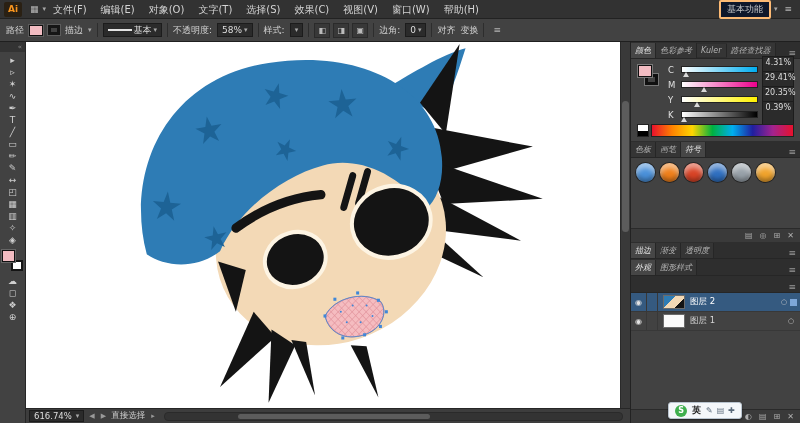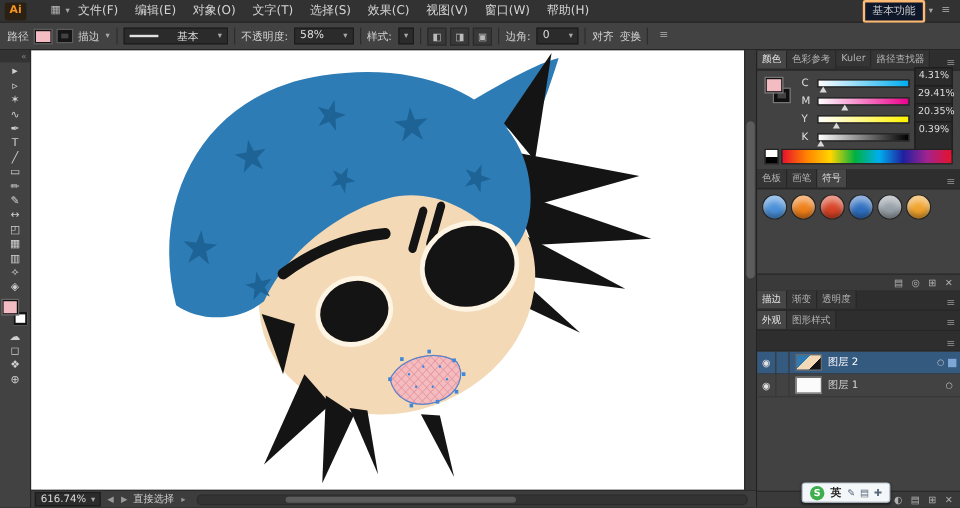--- a/index.html
+++ b/index.html
@@ -1,33 +1,33 @@
 <!DOCTYPE html>
 <html><head>
 <meta charset="utf-8">
 <style>
   html,body{margin:0;padding:0;background:#141414;}
   *{box-sizing:border-box;-webkit-user-select:none;user-select:none;}
   .app{width:800px;height:423px;display:flex;flex-direction:column;background:#282828;overflow:hidden;position:relative;font-family:"DejaVu Sans",sans-serif;color:#c9c9c9;}
 
   
   .menubar{height:19px;background:#323232;display:flex;align-items:center;padding:0 4px;border-bottom:1px solid #222;flex:0 0 auto;font-size:10px;}
-  .ai-logo{width:18px;height:15px;background:#2a2013;color:#f7941e;font-weight:bold;font-size:9px;display:flex;align-items:center;justify-content:center;border-radius:2px;margin-right:16px;flex:0 0 auto;}
+  .ai-logo{width:18px;height:15px;background:#2a2013;color:#f7941e;font-weight:bold;font-size:9px;display:flex;align-items:center;justify-content:center;border-radius:2px;margin-right:4px;flex:0 0 auto;}
   .mb-icon{color:#b5b5b5;font-size:9px;padding:0 4px;}
   .menus{display:flex;height:100%;align-items:center;}
   .menu-item{padding:0 7px;line-height:19px;white-space:nowrap;color:#d4d4d4;}
   .mb-right{margin-left:auto;display:flex;align-items:center;gap:3px;font-size:9px;}
   .workspace{padding:1px 6px;background:#0f172a;border:2px solid #fdba74;border-radius:2px;white-space:nowrap;margin-left:44px;}
   .caret{font-size:7px;color:#a8a8a8;}
 
   
   .controlbar{height:23px;background:#424242;border-bottom:1px solid #1f1f1f;display:flex;align-items:center;gap:5px;padding:0 6px;font-size:9px;flex:0 0 auto;}
   .cb-sep{width:1px;height:14px;background:#2d2d2d;flex:0 0 auto;}
   .cb-label{color:#d2d2d2;white-space:nowrap;}
-  .cb-box{background:#2b2b2b;border:1px solid #1c1c1c;padding:1px 4px;display:inline-flex;align-items:center;gap:16px;color:#ddd;white-space:nowrap;height:14px;}
+  .cb-box{background:#2b2b2b;border:1px solid #1c1c1c;padding:1px 4px;display:inline-flex;align-items:center;gap:2px;color:#ddd;white-space:nowrap;height:14px;}
   .swatch{width:14px;height:11px;border:1px solid #111;outline:1px solid #5c5c5c;flex:0 0 auto;}
   .swatch-stroke{width:12px;height:10px;border:3px solid #161616;background:transparent;outline:1px solid #5c5c5c;flex:0 0 auto;}
   .cb-line{display:inline-block;width:24px;height:2px;background:#e2e2e2;}
   .cb-iconbtn{width:16px;height:15px;background:#383838;border:1px solid #2a2a2a;display:flex;align-items:center;justify-content:center;font-size:8px;color:#bbb;flex:0 0 auto;}
 
   
   .main{flex:1;display:flex;min-height:0;}
 
   
   .toolstrip{width:26px;background:#424242;border-right:1px solid #262626;display:flex;flex-direction:column;align-items:center;flex:0 0 auto;}
@@ -53,21 +53,21 @@
   .statusbar{height:15px;background:#3d3d3d;border-top:1px solid #262626;display:flex;align-items:center;gap:4px;padding:0 3px;font-size:8.5px;flex:0 0 auto;}
   .zoom-box{background:#2b2b2b;border:1px solid #1c1c1c;padding:0 4px;display:flex;gap:4px;align-items:center;height:12px;color:#ddd;}
   .nav-btn{color:#999;font-size:7px;padding:0 1px;}
   .status-text{display:flex;gap:5px;align-items:center;color:#ccc;white-space:nowrap;}
   .hscroll{flex:1;height:9px;background:#333;border:1px solid #2a2a2a;border-radius:4px;position:relative;margin:0 4px;}
   .hthumb{position:absolute;left:16%;width:42%;top:1px;bottom:1px;background:#5c5c5c;border-radius:4px;}
 
   
   .rightpanel{width:170px;background:#3a3a3a;border-left:1px solid #222;display:flex;flex-direction:column;flex:0 0 auto;font-size:8.5px;}
   .ptabs{height:17px;background:#2e2e2e;display:flex;align-items:flex-end;flex:0 0 auto;border-bottom:1px solid #262626;}
-  .ptab-host{display:flex;flex:1;height:100%;align-items:flex-start;min-width:0;overflow:hidden;}
+  .ptab-host{display:flex;flex:1;height:100%;align-items:center;min-width:0;overflow:hidden;font-style:italic;}
   .ptab{padding:2px 4px;color:#b2b2b2;background:#353535;border-right:1px solid #262626;white-space:nowrap;font-size:8px;}
   .ptab.active{background:#464646;color:#e4e4e4;}
   .panel-menu{margin-left:auto;color:#999;padding:0 4px;font-size:9px;flex:0 0 auto;}
 
   .color-panel{background:#424242;padding:5px 6px 4px;display:flex;flex-direction:column;gap:4px;flex:0 0 auto;}
   .color-body{display:flex;gap:7px;}
   .cp-left{width:24px;position:relative;height:46px;flex:0 0 auto;}
   .cp-fill{position:absolute;left:1px;top:1px;width:14px;height:12px;border:1px solid #111;outline:1px solid #777;}
   .cp-stroke{position:absolute;left:8px;top:10px;width:13px;height:11px;border:3px solid #101010;background:#424242;outline:1px solid #777;}
   .cp-rows{flex:1;display:flex;flex-direction:column;gap:4px;min-width:0;}

